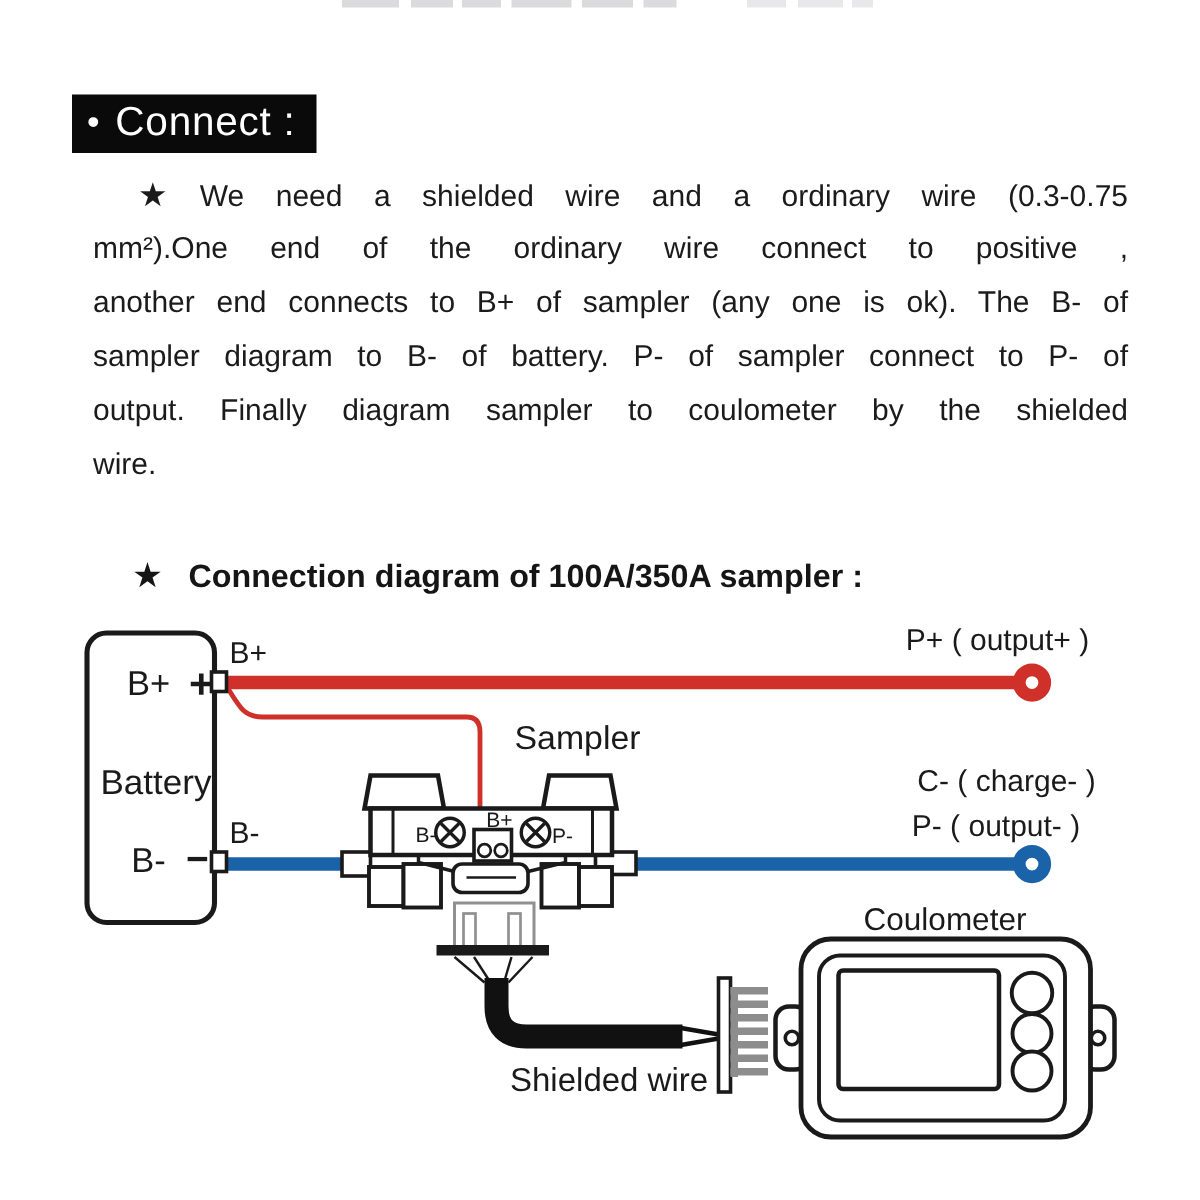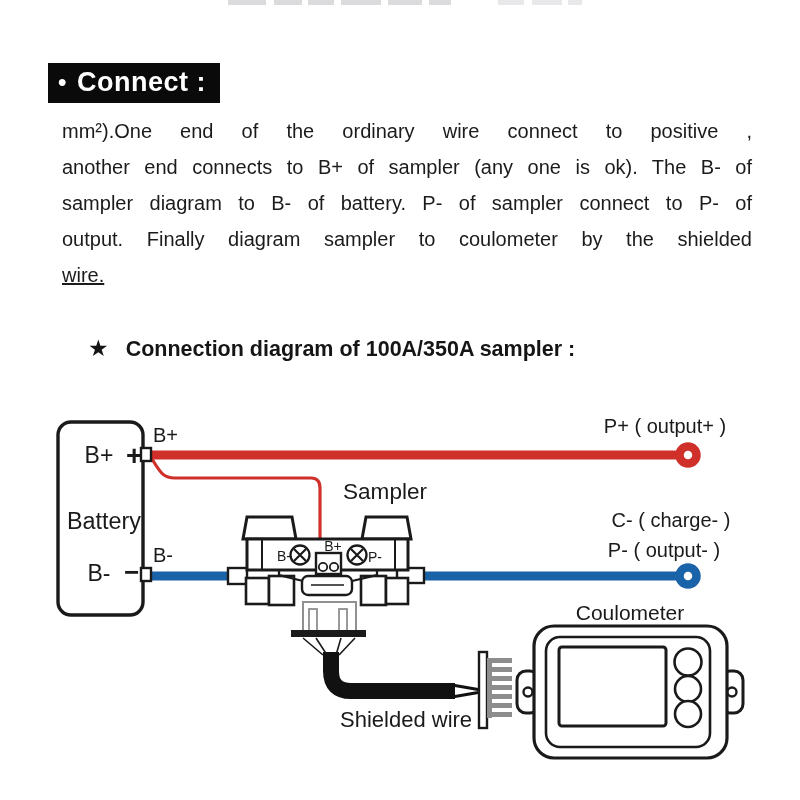--- a/index.html
+++ b/index.html
@@ -7,30 +7,30 @@
   .page {
     position:relative; width:800px; height:800px; background:#ffffff;
     font-family:"Liberation Sans", sans-serif; color:#1c1c1c; overflow:hidden;
   }
   
   .top-artifact { position:absolute; top:0; left:0; width:100%; height:7px; }
   .top-artifact span { position:absolute; top:0; height:5px; background:#bdbdc2; opacity:.55; }
 
   .connect-header {
     display:table; margin:63px 0 0 48px; background:#0a0a0a; color:#ffffff;
-    font-weight:bold; font-size:27px; line-height:33px; padding:2px 14px 4px 10px;
+    font-weight:normal; font-size:27px; line-height:33px; padding:2px 14px 4px 10px;
     letter-spacing:.5px;
   }
   .connect-header .bullet { margin-right:10px; font-size:24px; vertical-align:1px; }
 
   .para { width:690px; margin:10px 0 0 62px; font-size:20px; color:#1b1b1b; }
   .pline { text-align:justify; text-align-last:justify; line-height:36px; height:36px; white-space:nowrap; }
   .pline-first { padding-left:30px; }
   .pline-first .star { font-size:22px; margin-right:6px; }
-  .pline-last { text-align-last:left; white-space:normal;text-decoration:underline; }
+  .pline-last { text-align-last:left; white-space:normal; }
 
   .diagram-heading { margin:42px 0 16px 88px; font-weight:bold; font-size:21.5px; color:#151515; }
   .diagram-heading .star { font-size:23px; margin-right:17px; font-weight:normal; }
 
   .diagram-svg { position:absolute; left:0; top:390px; }
 
   svg text { font-family:"Liberation Sans", sans-serif; fill:#1a1a1a; }
   .outline  { fill:#ffffff; stroke:#1a1a1a; }
   .nostroke { stroke:none; }
   .grayline { stroke:#909090; fill:#ffffff; }
@@ -57,20 +57,21 @@
     <span style="left:532px;width:30px;opacity:.35"></span>
     <span style="left:568px;width:14px;opacity:.35"></span>
   </div>
 
   <div class="connect-header">
     <span class="bullet">•</span>
       <span>Connect :</span>
   </div>
 
   <div class="para">
+    <div class="pline pline-first"><span class="star">★</span><span>We need a shielded wire and a ordinary wire (0.3-0.75</span></div>
     <div class="pline">mm²).One end of the ordinary wire connect to positive ,</div>
     <div class="pline">another end connects to B+ of sampler (any one is ok). The B- of</div>
     <div class="pline">sampler diagram to B- of battery. P- of sampler connect to P- of</div>
     <div class="pline">output. Finally diagram sampler to coulometer by the shielded</div>
     <div class="pline pline-last">wire.</div>
   </div>
 
   <div class="diagram-heading">
     <span class="star">★</span><span>Connection diagram of 100A/350A sampler :</span>
   </div>

